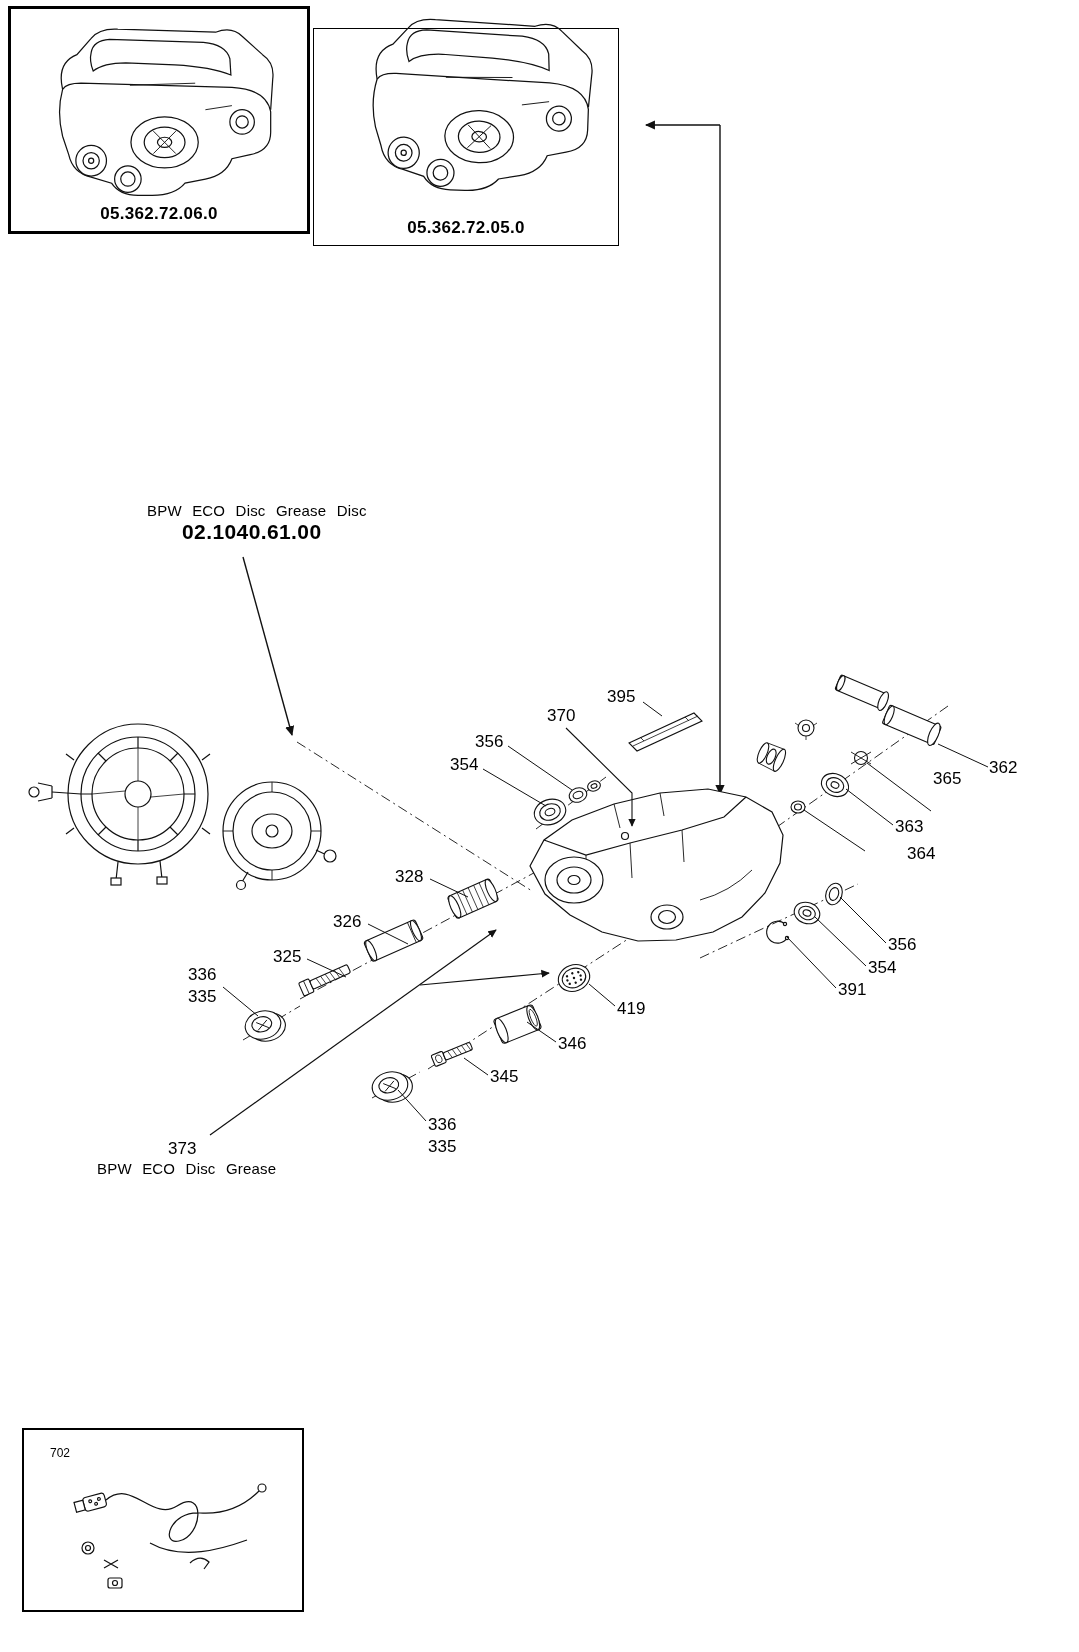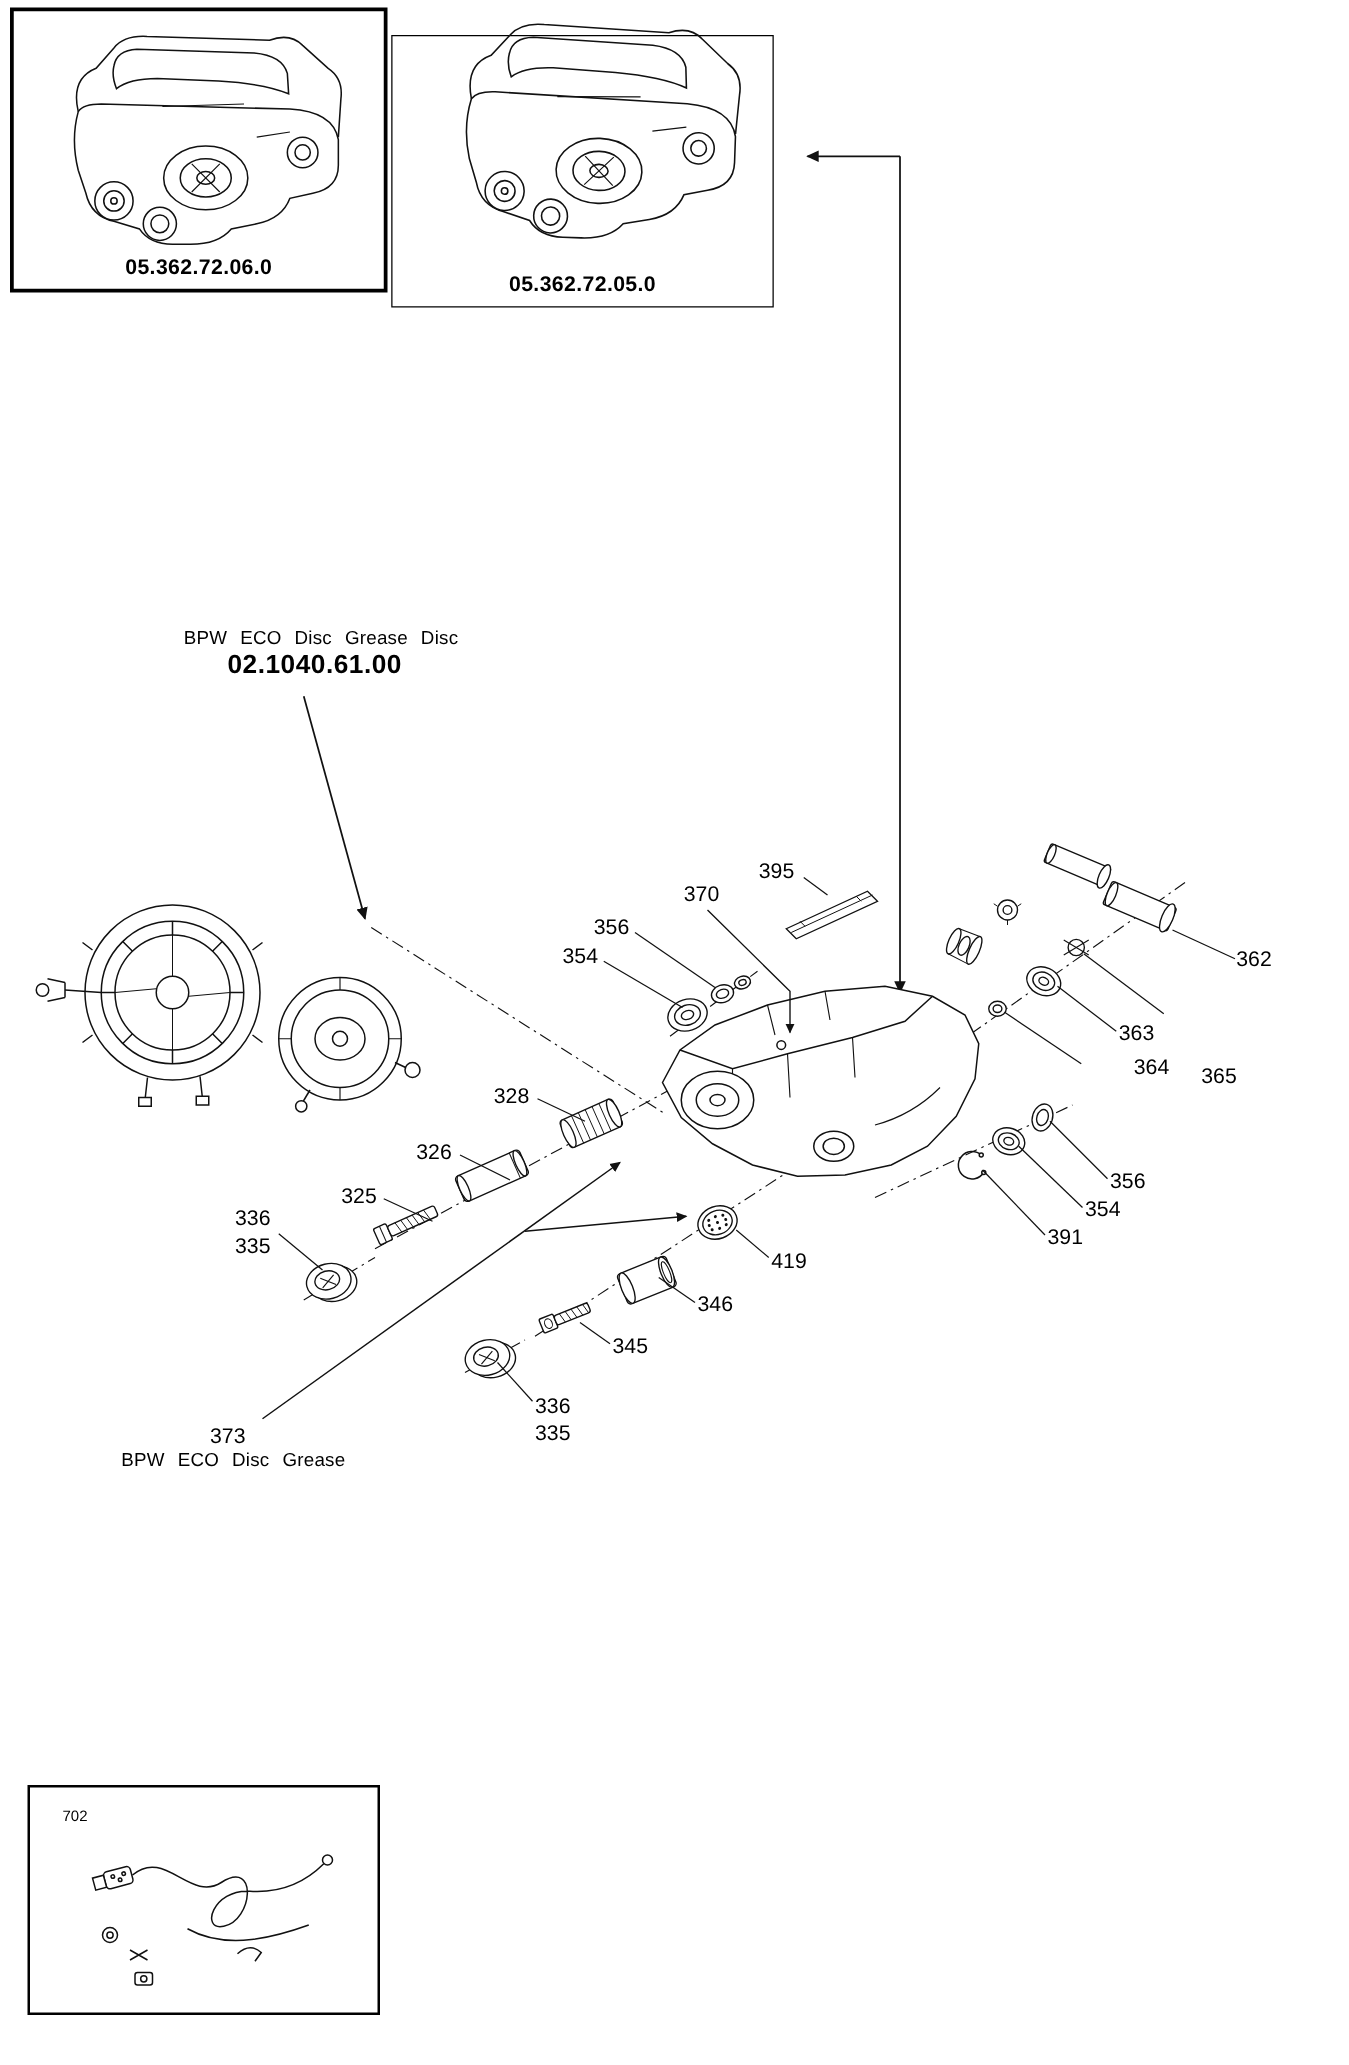--- a/index.html
+++ b/index.html
@@ -312,21 +312,21 @@
   <div class="lbl" style="left:607px; top:687px;">395</div>
   <div class="lbl" style="left:547px; top:706px;">370</div>
   <div class="lbl" style="left:475px; top:732px;">356</div>
   <div class="lbl" style="left:450px; top:755px;">354</div>
   <div class="lbl" style="left:395px; top:867px;">328</div>
   <div class="lbl" style="left:333px; top:912px;">326</div>
   <div class="lbl" style="left:273px; top:947px;">325</div>
   <div class="lbl" style="left:188px; top:965px;">336</div>
   <div class="lbl" style="left:188px; top:987px;">335</div>
   <div class="lbl" style="left:989px; top:758px;">362</div>
-  <div class="lbl" style="left:933px; top:851px;margin-left:28px;">365</div>
+  <div class="lbl" style="left:933px; top:769px;">365</div>
   <div class="lbl" style="left:895px; top:817px;">363</div>
   <div class="lbl" style="left:867px; top:844px;margin-left:40px;">364</div>
   <div class="lbl" style="left:888px; top:935px;">356</div>
   <div class="lbl" style="left:868px; top:958px;">354</div>
   <div class="lbl" style="left:838px; top:980px;">391</div>
   <div class="lbl" style="left:617px; top:999px;">419</div>
   <div class="lbl" style="left:558px; top:1034px;">346</div>
   <div class="lbl" style="left:490px; top:1067px;">345</div>
   <div class="lbl" style="left:428px; top:1115px;">336</div>
   <div class="lbl" style="left:428px; top:1137px;">335</div>

